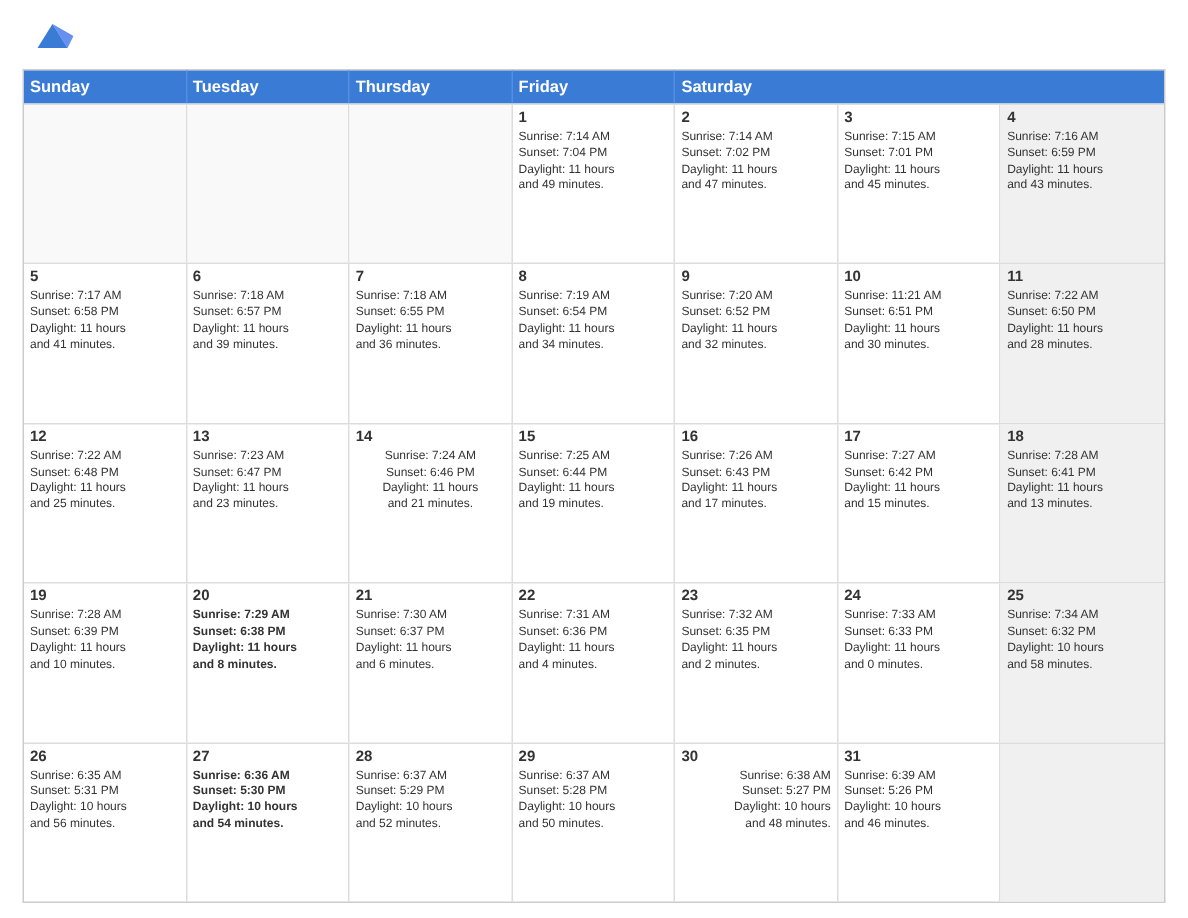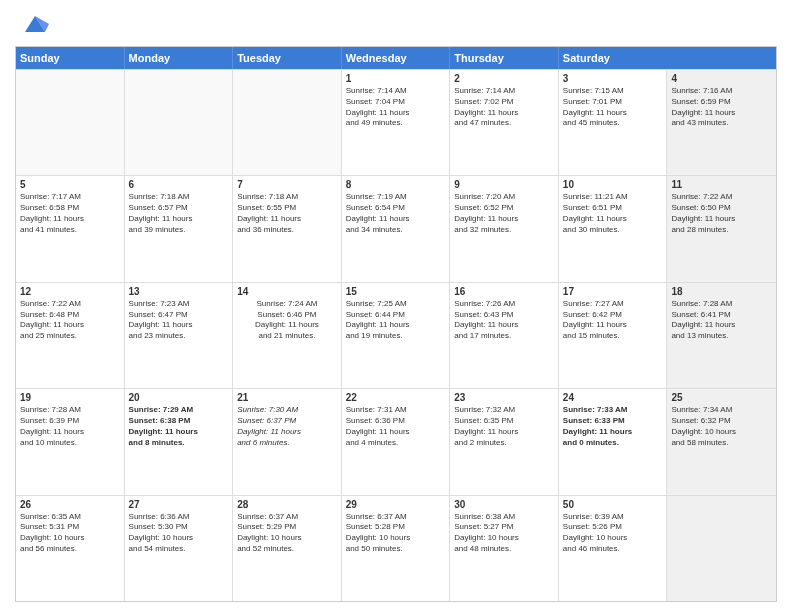--- a/index.html
+++ b/index.html
@@ -131,24 +131,23 @@
     </div>
     <div class="title-block">
       <div class="month-title"></div>
       <div class="location-title"></div>
     </div>
   </div>
 
   <div class="calendar">
     <div class="cal-header">
     <div class="cal-header-cell">Sunday</div>
-        <div class="cal-header-cell">Monday</div>
         <div class="cal-header-cell">Tuesday</div>
-        <div class="cal-header-cell">Wednesday</div>
         <div class="cal-header-cell">Thursday</div>
+        <div class="cal-header-cell">Friday</div>
         <div class="cal-header-cell">Saturday</div>
       </div>
     <div class="cal-body">
     <div class="cal-row">
           <div class="cal-cell empty"></div>
           <div class="cal-cell empty"></div>
           <div class="cal-cell empty"></div>
           <div class="cal-cell">
             <span class="day-num">1</span>
             <div class="cell-text" style="white-space: pre-line;">Sunrise: 7:14 AM
@@ -290,42 +289,42 @@
           </div>
           <div class="cal-cell">
             <span class="day-num">20</span>
             <div class="cell-text" style="white-space: pre-line; font-weight: bold;">Sunrise: 7:29 AM
 Sunset: 6:38 PM
 Daylight: 11 hours
 and 8 minutes.</div>
           </div>
           <div class="cal-cell">
             <span class="day-num">21</span>
-            <div class="cell-text" style="white-space: pre-line; font-style: italic;">Sunrise: 7:30 AM
+            <div class="cell-text" style="white-space: pre-line;">Sunrise: 7:30 AM
 Sunset: 6:37 PM
 Daylight: 11 hours
 and 6 minutes.</div>
           </div>
           <div class="cal-cell">
             <span class="day-num">22</span>
             <div class="cell-text" style="white-space: pre-line;">Sunrise: 7:31 AM
 Sunset: 6:36 PM
 Daylight: 11 hours
 and 4 minutes.</div>
           </div>
           <div class="cal-cell">
             <span class="day-num">23</span>
             <div class="cell-text" style="white-space: pre-line;">Sunrise: 7:32 AM
 Sunset: 6:35 PM
 Daylight: 11 hours
 and 2 minutes.</div>
           </div>
           <div class="cal-cell">
             <span class="day-num">24</span>
-            <div class="cell-text" style="white-space: pre-line; font-weight: bold;">Sunrise: 7:33 AM
+            <div class="cell-text" style="white-space: pre-line;">Sunrise: 7:33 AM
 Sunset: 6:33 PM
 Daylight: 11 hours
 and 0 minutes.</div>
           </div>
           <div class="cal-cell shaded">
             <span class="day-num">25</span>
             <div class="cell-text" style="white-space: pre-line;">Sunrise: 7:34 AM
 Sunset: 6:32 PM
 Daylight: 10 hours
 and 58 minutes.</div>
@@ -334,48 +333,48 @@
         <div class="cal-row">
           <div class="cal-cell">
             <span class="day-num">26</span>
             <div class="cell-text" style="white-space: pre-line;">Sunrise: 6:35 AM
 Sunset: 5:31 PM
 Daylight: 10 hours
 and 56 minutes.</div>
           </div>
           <div class="cal-cell">
             <span class="day-num">27</span>
-            <div class="cell-text" style="white-space: pre-line;">Sunrise: 6:36 AM
+            <div class="cell-text" style="white-space: pre-line; font-weight: bold;">Sunrise: 6:36 AM
 Sunset: 5:30 PM
 Daylight: 10 hours
 and 54 minutes.</div>
           </div>
           <div class="cal-cell">
             <span class="day-num">28</span>
             <div class="cell-text" style="white-space: pre-line;">Sunrise: 6:37 AM
 Sunset: 5:29 PM
 Daylight: 10 hours
 and 52 minutes.</div>
           </div>
           <div class="cal-cell">
             <span class="day-num">29</span>
             <div class="cell-text" style="white-space: pre-line;">Sunrise: 6:37 AM
 Sunset: 5:28 PM
 Daylight: 10 hours
 and 50 minutes.</div>
           </div>
           <div class="cal-cell">
             <span class="day-num">30</span>
-            <div class="cell-text" style="white-space: pre-line;">Sunrise: 6:38 AM
+            <div class="cell-text" style="white-space: pre-line; text-align: right;">Sunrise: 6:38 AM
 Sunset: 5:27 PM
 Daylight: 10 hours
 and 48 minutes.</div>
           </div>
           <div class="cal-cell">
-            <span class="day-num">50</span>
+            <span class="day-num">31</span>
             <div class="cell-text" style="white-space: pre-line;">Sunrise: 6:39 AM
 Sunset: 5:26 PM
 Daylight: 10 hours
 and 46 minutes.</div>
           </div>
           <div class="cal-cell empty shaded"></div>
         </div>
       </div>
   </div>
 </div>

